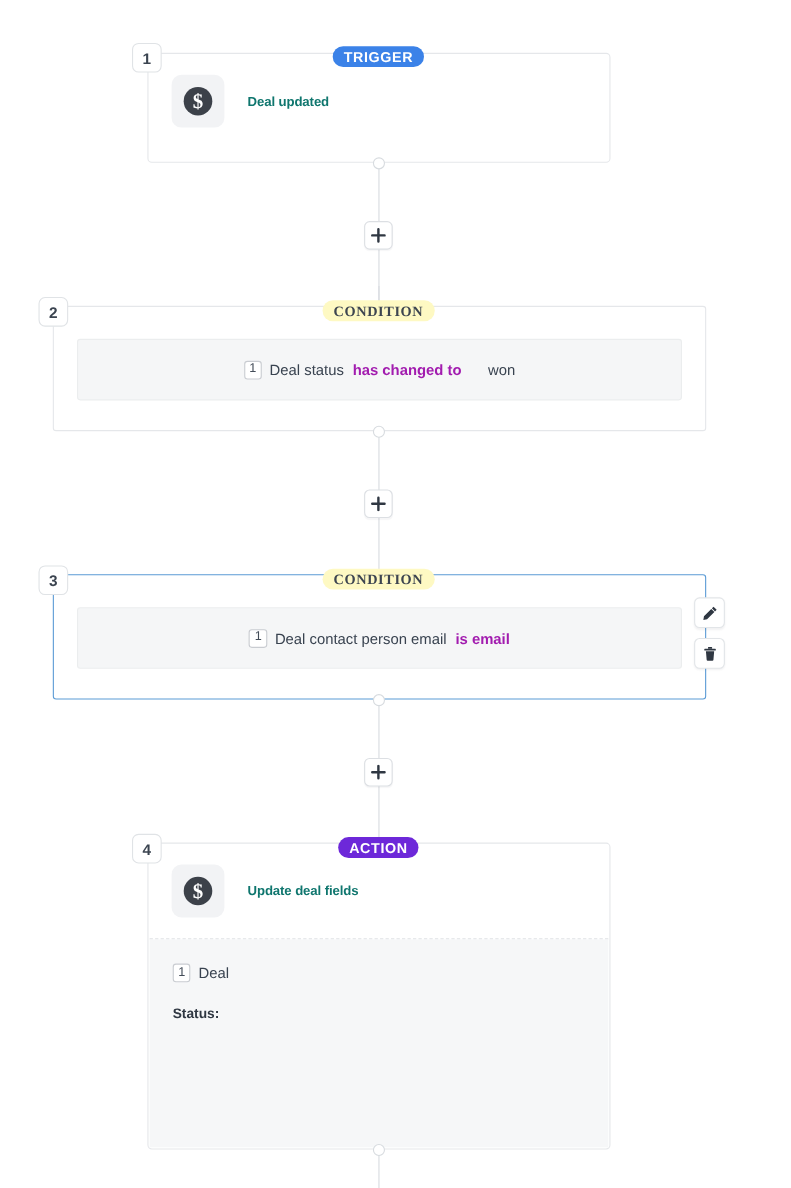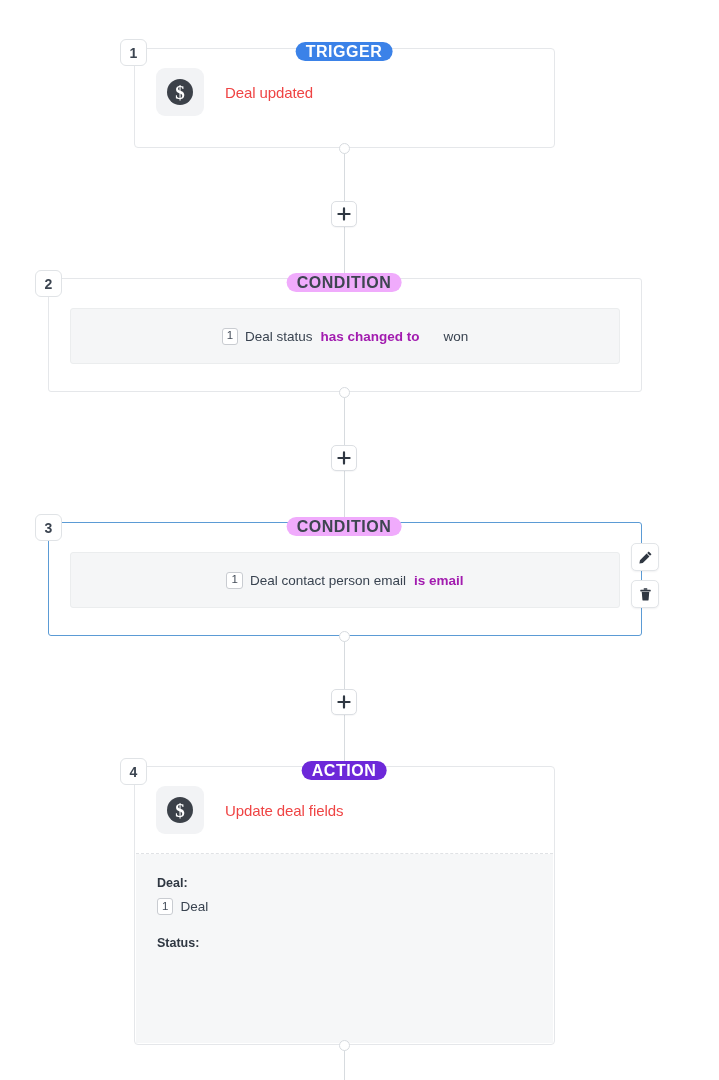--- a/index.html
+++ b/index.html
@@ -91,33 +91,34 @@
 
   
   .kind-badge {
     position: absolute;
     height: 19px;
     padding: 0 10px;
     border-radius: 10px;
     display: flex;
     align-items: center;
     justify-content: center;
-    font-size: 16px;
+    font-size: 13px;
     font-weight: 700;
     letter-spacing: .55px;
     color: #ffffff;
     z-index: 7;
     transform: translateX(-50%);
     white-space: nowrap;
   }
   .kind-badge.trigger { background: #3b82e8; }
   .kind-badge.action  { background: #6d28d9; }
   .kind-badge.condition {
-    background: #f0abfc;
+    background: #fef9c3;
     color: #3d4550;
+    font-family: Liberation Serif, serif;
   }
 
   
   .card-head {
     position: absolute;
     left: 0; top: 0; right: 0;
     height: 86px;
     display: flex;
     align-items: center;
     padding-left: 21px;
@@ -128,23 +129,23 @@
     height: 48px;
     border-radius: 9px;
     background: #f2f3f5;
     display: flex;
     align-items: center;
     justify-content: center;
     flex: 0 0 auto;
   }
   .card-title {
     margin-left: 21px;
-    font-size: 15px;
-    font-weight: 400;
-    color: #ef4444;
+    font-size: 12px;
+    font-weight: 700;
+    color: #0f766e;
     letter-spacing: -.1px;
   }
 
   
   .dashed-sep {
     position: absolute;
     left: 1px; right: 1px;
     border-top: 1px dashed #e0e2e5;
   }
   .card-body {
@@ -321,21 +322,20 @@
       <span class="app-icon">
         <svg width="30" height="30" viewBox="0 0 30 30" aria-hidden="true">
           <circle cx="15" cy="15" r="13" fill="#3c4149"></circle>
           <text x="15" y="21.5" text-anchor="middle" font-family="Liberation Serif, serif" font-size="19" font-weight="bold" fill="#ffffff">$</text>
         </svg>
       </span>
       <span class="card-title">Update deal fields</span>
     </div>
     <div class="dashed-sep" style="top:86px;"></div>
     <div class="card-body" style="top:87px; bottom:1px;">
-      <p class="field-label">Deal:</p>
       <p class="field-value">
         <span class="chip">1</span>
         <span>Deal</span>
       </p>
       <p class="field-label">Status:</p>
     </div>
   </div>
   <div class="step-badge" style="left:120px; top:758px;">4</div>
   <div class="kind-badge action" style="left:344px; top:761px;">ACTION</div>
   <div class="node-dot" style="left:339px; top:1040px;"></div>

